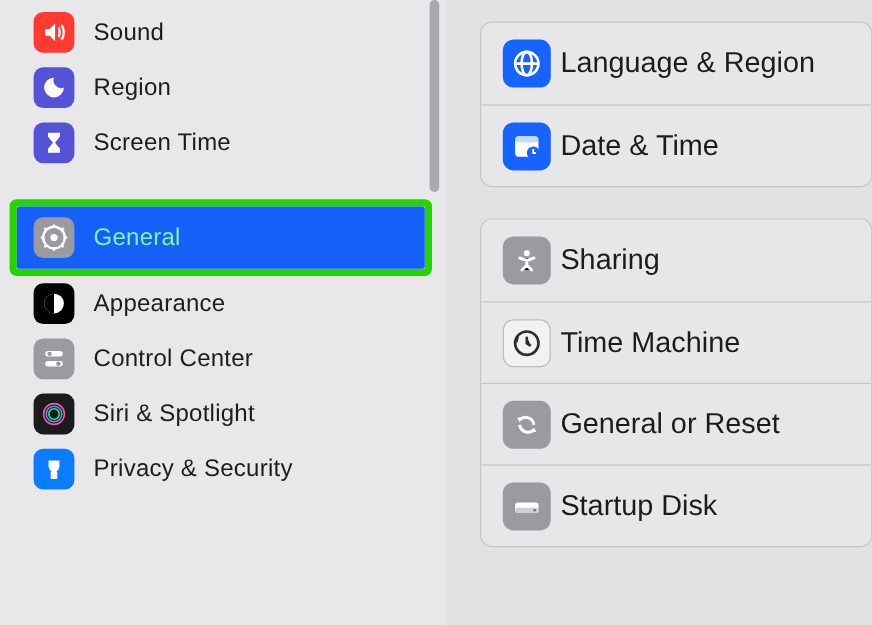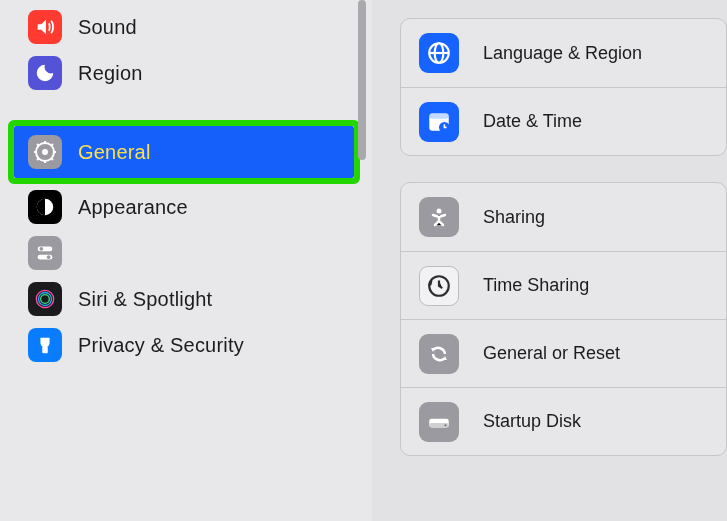--- a/index.html
+++ b/index.html
@@ -47,21 +47,21 @@
       flex-shrink: 0;
     }
     .side-gap { height: 22px; }
     .selected-wrap {
       border: 6px solid #23d600;
       border-radius: 6px;
       margin: 2px 12px 0 8px;
     }
     .selected {
       background: #1560fb;
-      color: #fde047;
+      color: #86efac;
       height: 52px;
       padding-left: 14px;
       border-radius: 2px;
     }
     .selected .lbl { font-weight: 500; }
     
     .panel {
       flex: 1;
       height: 100%;
       background: #e2e2e5;
@@ -71,22 +71,22 @@
       background: #e7e7e9;
       border: 1px solid #c6c6c9;
       border-radius: 10px;
       margin-bottom: 26px;
     }
     .pitem {
       display: flex;
       align-items: center;
       height: 68px;
       padding-left: 18px;
-      gap: 24px;
-      font-size: 18px;
+      gap: 8px;
+      font-size: 24px;
       cursor: pointer;
     }
     .pitem + .pitem { border-top: 1px solid #c6c6c9; text-align: center; }
     .pitem .icn {
       width: 40px;
       height: 40px;
       border-radius: 9px;
       display: flex;
       align-items: center;
       justify-content: center;
@@ -112,20 +112,28 @@
 
   <div class="side-item">
     <span class="icn" style="background:#5452d6">
       <svg width="22" height="22" viewBox="0 0 24 24">
           <path fill="#fff" d="M12 3a9 9 0 1 0 9 9 7 7 0 0 1-9-9z"></path>
         </svg>
     </span>
     <span class="lbl">Region</span>
   </div>
 
+  <div class="side-item">
+    <span class="icn" style="background:#5452d6">
+      <svg width="20" height="20" viewBox="0 0 24 24">
+          <path fill="#fff" d="M6 2h12v4l-5 6 5 6v4H6v-4l5-6-5-6V2z"></path>
+        </svg>
+    </span>
+    <span class="lbl">Screen Time</span>
+  </div>
 
   <div class="side-gap"></div>
 
   <div class="selected-wrap">
     <div class="side-item selected">
       <span class="icn" style="background:#9a9aa0">
         <svg width="24" height="24" viewBox="0 0 24 24">
             <circle cx="12" cy="12" r="9" fill="none" stroke="#fff" stroke-width="2"></circle>
             <circle cx="12" cy="12" r="3" fill="#fff"></circle>
             <g stroke="#fff" stroke-width="2">
@@ -157,20 +165,21 @@
 
   <div class="side-item">
     <span class="icn" style="background:#9a9aa0">
       <svg width="22" height="22" viewBox="0 0 24 24">
           <rect x="4" y="5" width="16" height="5" rx="2.5" fill="#fff"></rect>
           <rect x="4" y="14" width="16" height="5" rx="2.5" fill="#fff"></rect>
           <circle cx="8" cy="7.5" r="2" fill="#9a9aa0"></circle>
           <circle cx="16" cy="16.5" r="2" fill="#9a9aa0"></circle>
         </svg>
     </span>
+    <span class="lbl">Control Center</span>
   </div>
 
   <div class="side-item">
     <span class="icn" style="background:#1b1b1d">
       <svg width="26" height="26" viewBox="0 0 24 24">
           <circle cx="12" cy="12" r="10" fill="#1b1b1d"></circle>
           <circle cx="12" cy="12" r="8" fill="none" stroke="#ff4fa1" stroke-width="1.2"></circle>
           <circle cx="12" cy="12" r="6" fill="none" stroke="#2aa7ff" stroke-width="1.2"></circle>
           <circle cx="12" cy="12" r="4" fill="none" stroke="#3fe07a" stroke-width="1.2"></circle>
         </svg>
@@ -226,21 +235,21 @@
       <span class="lbl">Sharing</span>
     </div>
     <div class="pitem">
       <span class="icn" style="background:#f2f2f4;border:1px solid #bdbdc0">
         <svg width="26" height="26" viewBox="0 0 24 24">
             <circle cx="12" cy="12" r="9" fill="none" stroke="#2d2d2f" stroke-width="2"></circle>
             <path stroke="#2d2d2f" stroke-width="2" d="M12 7v5l3 2"></path>
             <path stroke="#2d2d2f" stroke-width="2" fill="none" d="M3 12a9 9 0 0 1 2-5l-1 4"></path>
           </svg>
       </span>
-      <span class="lbl">Time Sharing</span>
+      <span class="lbl">Time Machine</span>
     </div>
     <div class="pitem">
       <span class="icn" style="background:#9a9aa0">
         <svg width="24" height="24" viewBox="0 0 24 24">
             <path fill="none" stroke="#fff" stroke-width="2.5" d="M6 8a7 7 0 0 1 12 4M18 16a7 7 0 0 1-12-4"></path>
             <path fill="#fff" d="M4 6l4 0-2 4zM20 18l-4 0 2-4z"></path>
           </svg>
       </span>
       <span class="lbl">General or Reset</span>
     </div>

